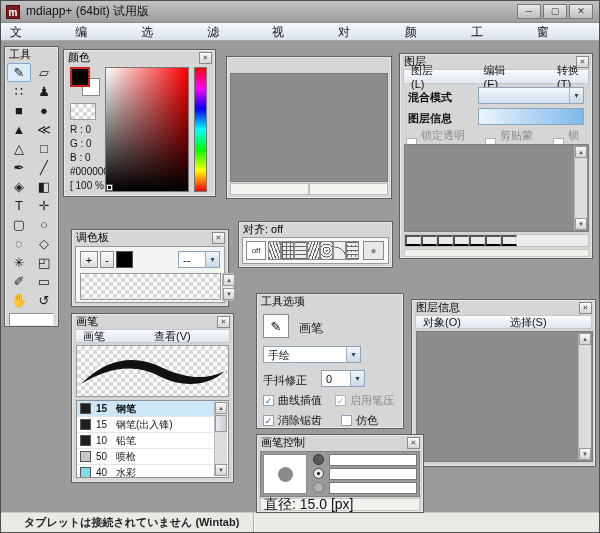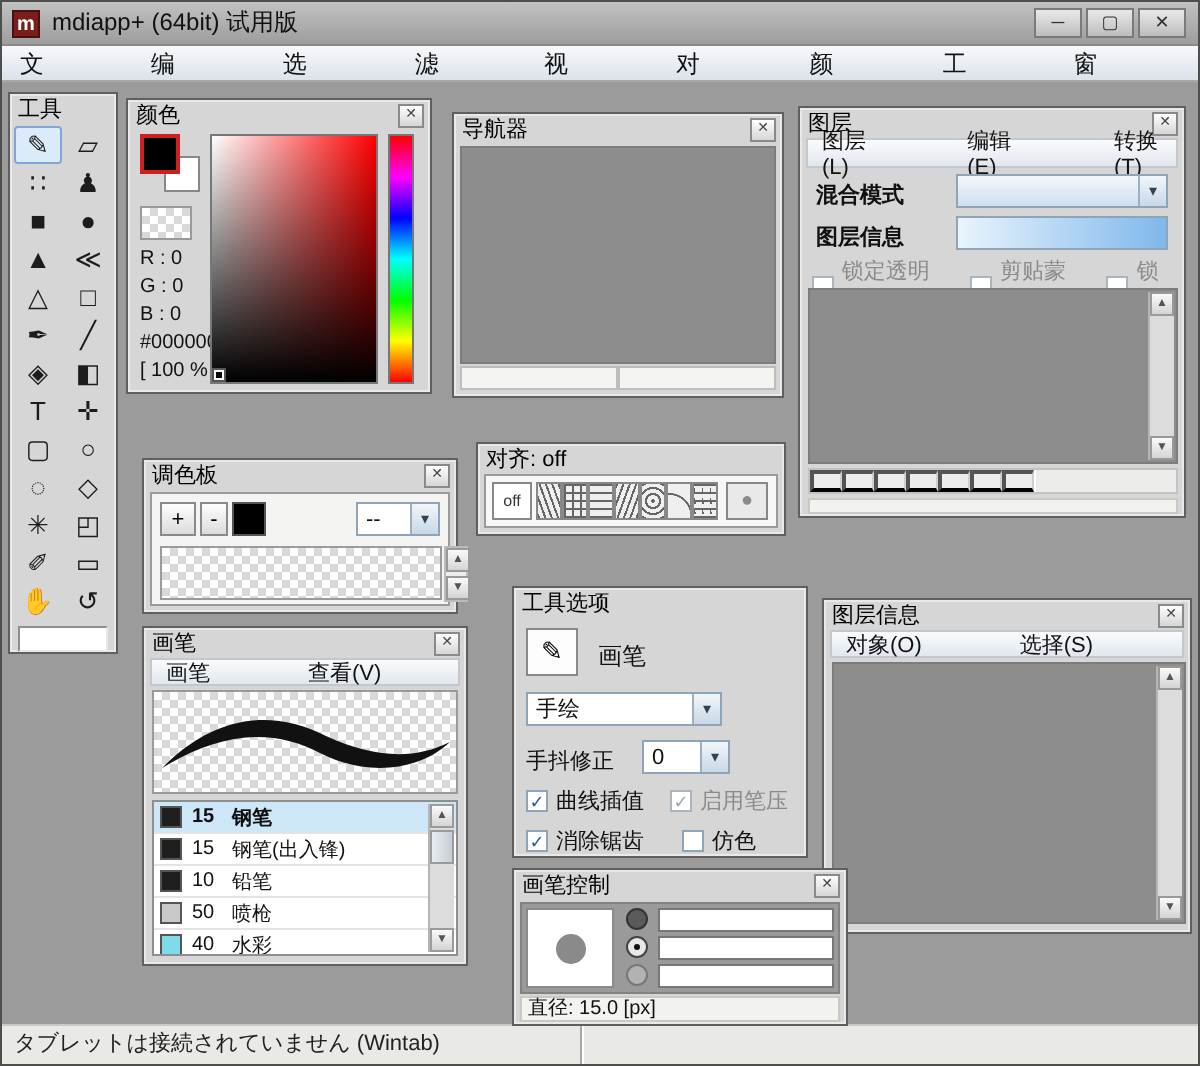--- a/index.html
+++ b/index.html
@@ -8,21 +8,21 @@
   
   #titlebar{position:absolute;left:0;top:0;width:598px;height:22px;background:linear-gradient(#c2c2c2,#9d9d9d);display:flex;align-items:center;border-bottom:1px solid #8a8a8a;}
   #appicon{width:14px;height:14px;margin:0 6px 0 5px;background:#7a1d1d;color:#fff;font-size:10px;font-weight:bold;text-align:center;line-height:14px;border:1px solid #4c0f0f;}
   #apptitle{font-size:12px;color:#111;}
   #winbtns{position:absolute;right:6px;top:3px;display:flex;gap:2px;}
   .wbtn{width:24px;height:15px;background:linear-gradient(#e9e9e9,#bdbdbd);border:1px solid #7a7a7a;font-size:9px;line-height:13px;text-align:center;color:#333;padding:0;}
   #menubar{position:absolute;left:0;top:22px;width:598px;height:18px;background:linear-gradient(#f7f9fb,#dbe2ea);border-bottom:1px solid #a9a9a9;display:flex;align-items:center;gap:32px;}
   .mitem{font-size:12px;color:#111;padding:0 9px;height:18px;line-height:18px;}
   #workspace{position:absolute;left:0;top:40px;width:598px;height:471px;background:#9b9b9b;}
   #statusbar{position:absolute;left:0;top:511px;width:598px;height:20px;background:#e9e9e5;border-top:1px solid #c9c9c5;display:flex;}
-  #statusleft{width:290px;font-size:11px;color:#222;line-height:19px;padding-left:6px;border-right:1px solid #a8a8a8;box-shadow:1px 0 0 #fff;}
+  #statusleft{width:253px;font-size:11px;color:#222;line-height:19px;padding-left:23px;border-right:1px solid #a8a8a8;box-shadow:1px 0 0 #fff;font-weight:bold;}
   #statusright{flex:1;}
   
   .panel{position:absolute;background:#d6d6d6;border:1px solid #5f5f5f;box-shadow:inset 0 0 0 1px #e9e9e9;}
   .ptitle{height:14px;display:flex;align-items:center;justify-content:space-between;padding:1px 3px 0 4px;}
   .ptxt{font-size:11px;color:#000;}
   .pclose{width:13px;height:12px;background:linear-gradient(#fdfdfd,#d6d6d6);border:1px solid #8a8a8a;font-size:7px;line-height:10px;text-align:center;color:#444;padding:0;}
   .sunken{background:#fff;border:1px solid #8f8f8f;border-bottom-color:#e8e8e8;border-right-color:#e8e8e8;}
   .gcanvas{background:#8d8d8d;border:1px solid #7c7c7c;}
   .menustrip{background:linear-gradient(#fafbfc,#e1e7ee);border:1px solid #c2c8cf;display:flex;align-items:center;gap:35px;}
   .msitem{font-size:11px;color:#111;padding:0 7px;}
@@ -119,21 +119,21 @@
   #bcpreview{position:absolute;left:2px;top:2px;width:44px;height:40px;background:#fff;border:1px solid #8a8a8a;}
   #bccircle{position:absolute;left:14px;top:12px;width:15px;height:15px;border-radius:50%;background:#8a8a8a;}
   .bcrow{position:absolute;left:52px;width:104px;height:12px;}
   .bcicon{position:absolute;left:0;top:0;width:11px;height:11px;border-radius:50%;}
   .bci1{background:#5a5a5a;border:1px solid #333;}
   .bci2{background:#e8e8e8;border:1px solid #444;}
   .bci2::after{content:"";position:absolute;left:3px;top:3px;width:3px;height:3px;border-radius:50%;background:#111;}
   .bci3{background:#b2b2b2;border:1px solid #777;}
   .bcbar{position:absolute;left:16px;top:0;width:88px;height:12px;background:#fff;border:1px solid #777;}
   .bcfill{height:100%;background:linear-gradient(to right,#cfe6f8,#8ec4ef);}
-  #bcstrip{position:absolute;left:3px;top:63px;width:160px;height:13px;background:#f2f2ee;border:1px solid #c9c9c6;font-size:10px;line-height:11px;padding-left:3px;color:#111;}
+  #bcstrip{position:absolute;left:3px;top:63px;width:160px;height:13px;background:#f2f2ee;border:1px solid #c9c9c6;font-size:14px;line-height:11px;padding-left:3px;color:#111;}
 </style>
 </head>
 <body>
 
 <div id="win">
 
   <div id="titlebar">
     <span id="appicon">m</span>
     <span id="apptitle">mdiapp+ (64bit) 试用版</span>
     <span id="winbtns">
@@ -208,24 +208,20 @@
       <span class="ctext" style="top:102px;">#000000</span>
       <span class="ctext" style="top:116px;">[ 100 % ]</span>
       <div id="svsq">
           <div id="svcur"></div>
         </div>
       <div id="huebar"></div>
     </div>
   </div>
 
   <div class="panel" id="p-nav">
-    <div class="ptitle">
-      <span class="ptxt">导航器</span>
-      <button class="pclose"><span>✕</span></button>
-    </div>
     <div id="navcanvas" class="gcanvas"></div>
     <div id="navstrip">
       <span class="navcell"></span>
       <span class="navcell"></span>
     </div>
   </div>
 
   <div class="panel" id="p-layers">
     <div class="ptitle">
       <span class="ptxt">图层</span>

